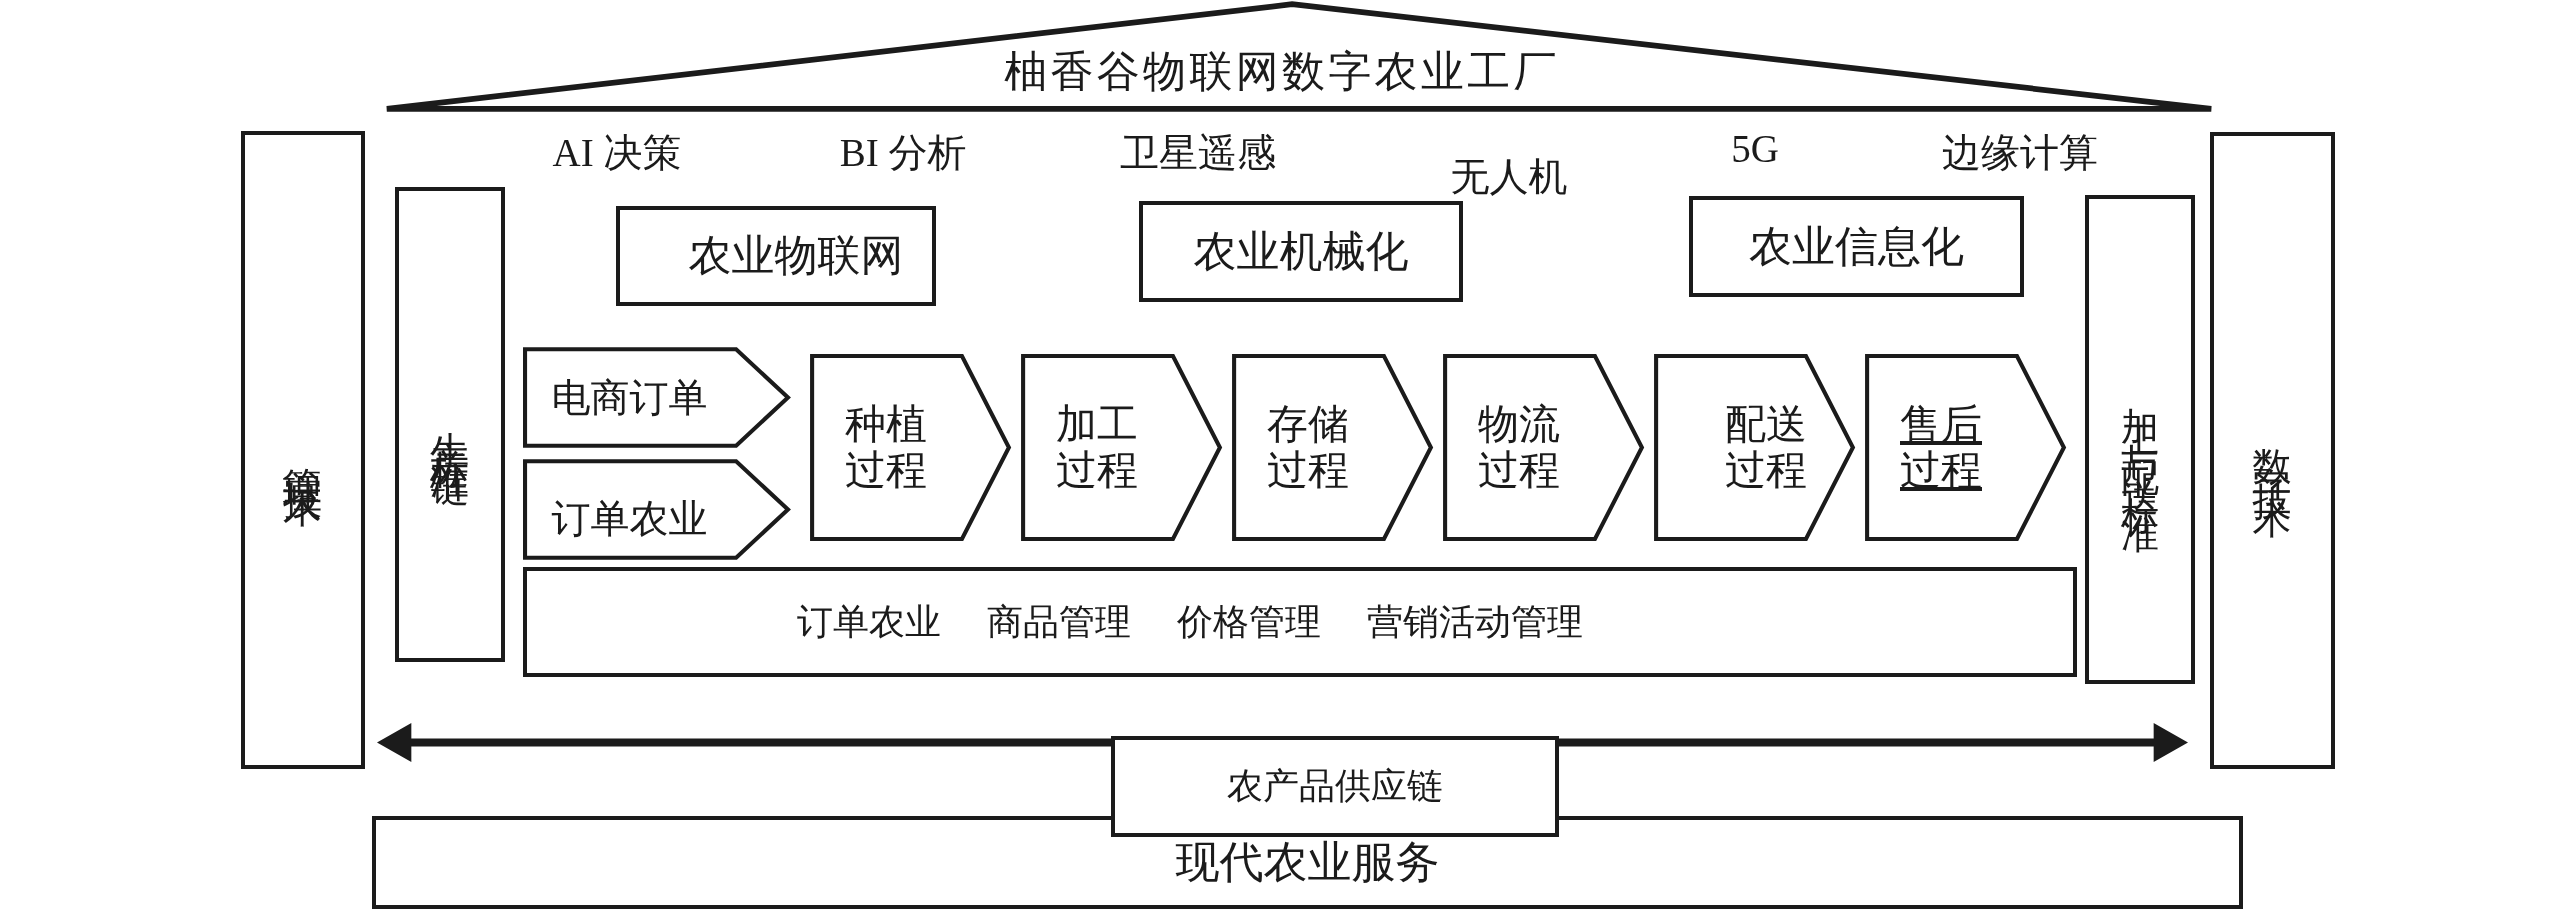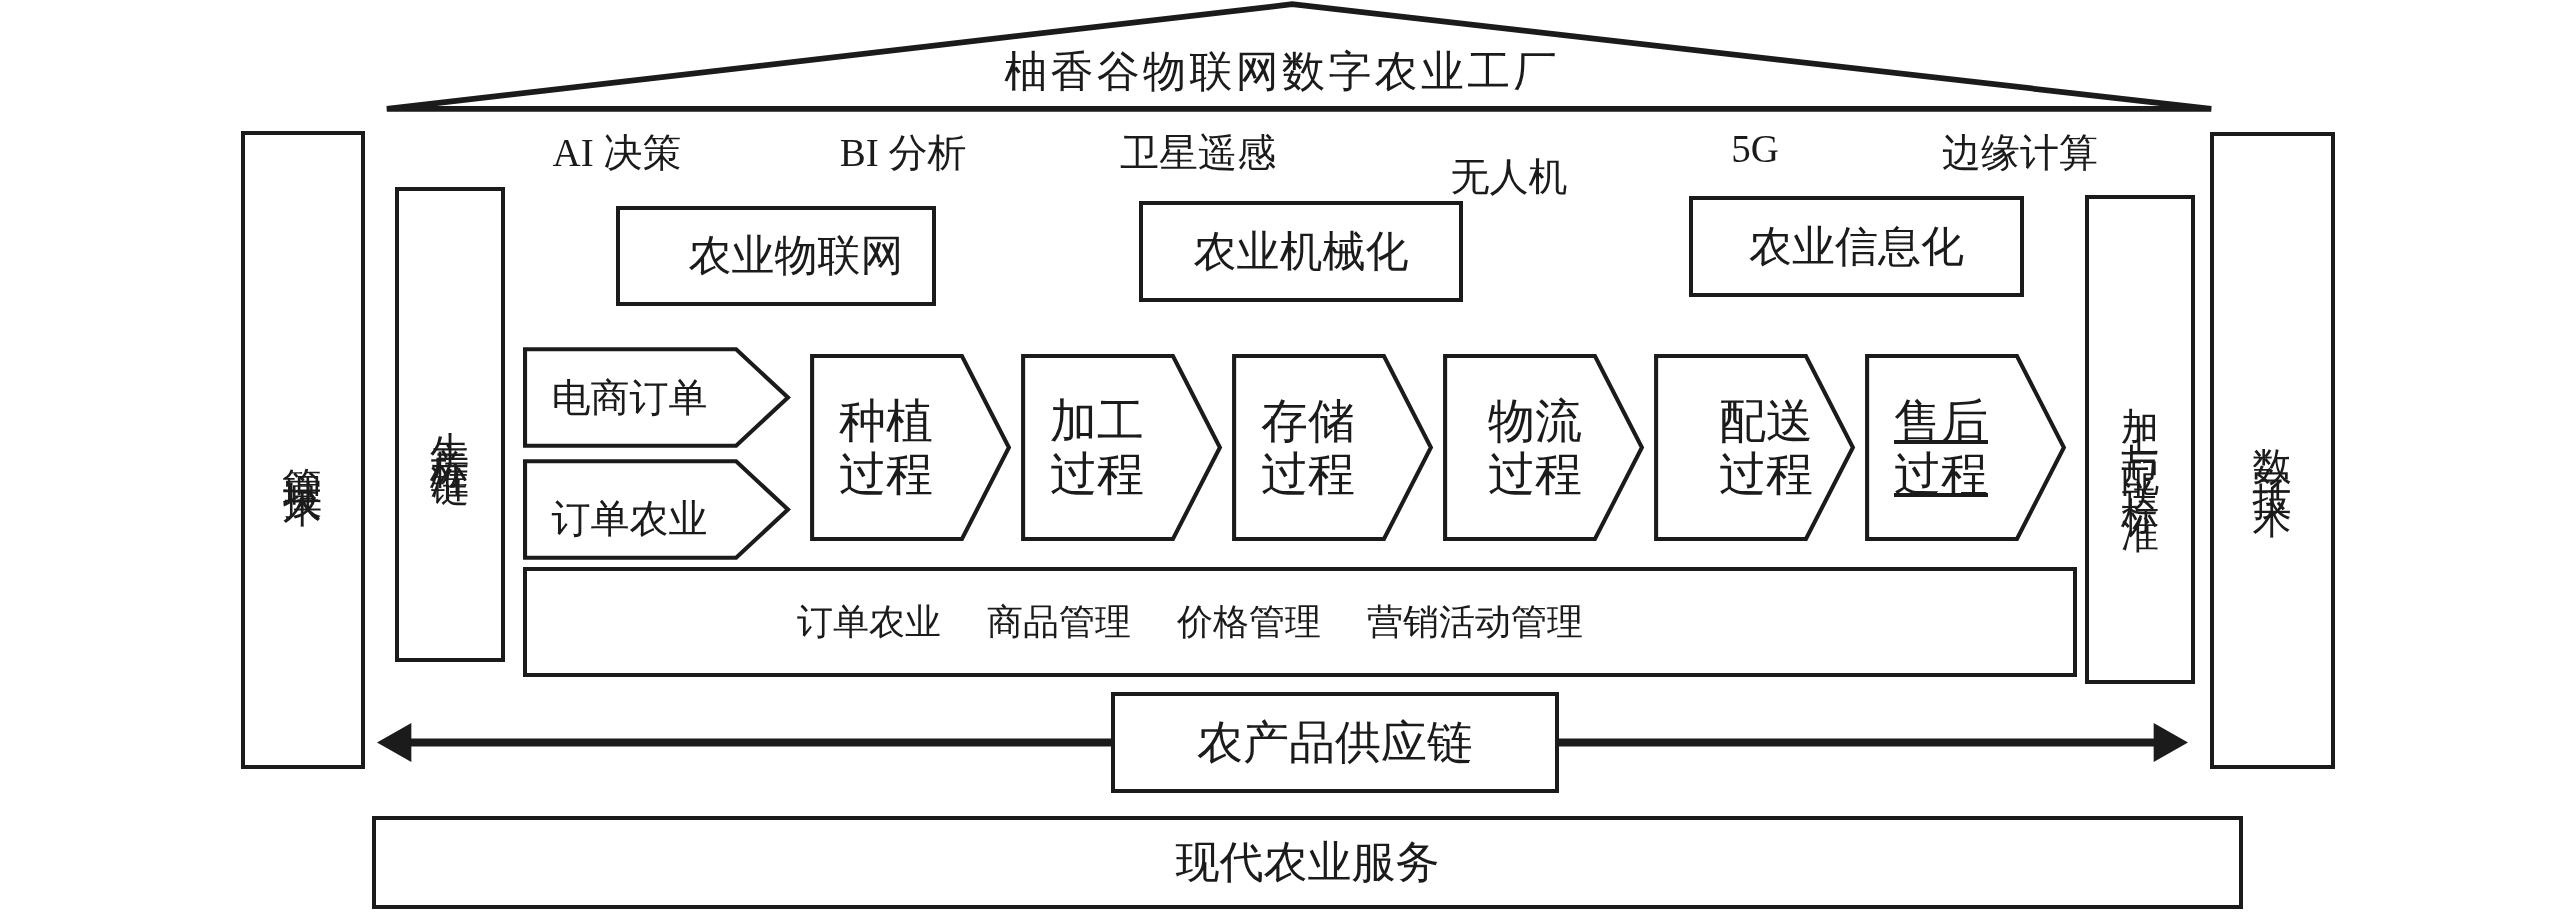--- a/index.html
+++ b/index.html
@@ -24,25 +24,25 @@
   .cap-box{font-size:43px;white-space:nowrap;}
   .vtext{
     writing-mode:vertical-rl;text-orientation:upright;
     white-space:nowrap;line-height:1;
   }
   .arrow-wrap{position:absolute;}
   .arrow-wrap svg{position:absolute;left:0;top:0;overflow:visible;display:block;}
   .arrow-label{
     position:absolute;left:0;top:0;height:100%;
     display:flex;flex-direction:column;align-items:center;justify-content:center;
-    font-size:47px;line-height:1.12;white-space:nowrap;
+    font-size:41px;line-height:1.12;white-space:nowrap;
   }
   .mgmt-band{font-size:36px;justify-content:flex-start;padding-left:270px;}
   .mgmt-band .items{display:flex;gap:46px;white-space:nowrap;}
-  .supply-box{font-size:46px;z-index:5;white-space:nowrap;}
+  .supply-box{font-size:36px;z-index:5;white-space:nowrap;margin-top:44px;}
   .bottom-band{font-size:44px;white-space:nowrap;}
 </style>
 </head>
 <body>
 
 <div id="canvas">
 
   <svg class="shape" style="left:0;top:0" width="2576" height="123" viewBox="0 0 3150 150">
     <polygon points="473,133 1580,5 2704,133" fill="#ffffff" stroke="#1b1b1b" stroke-width="7" stroke-linejoin="miter"></polygon>
   </svg>
@@ -123,21 +123,21 @@
         </svg>
         <div class="arrow-label" style="width: 152px;">
           <span>存储</span>
           <span>过程</span>
         </div>
       </div>
       <div class="arrow-wrap" style="left: 1443px; top: 354px; width: 201px; height: 187px;">
         <svg width="201" height="187" viewBox="0 0 246 229" style="overflow: visible;">
           <polygon points="2.5,2.5 186,2.5 243.5,114.5 186,226.5 2.5,226.5" fill="#ffffff" stroke="#1b1b1b" stroke-width="5" stroke-linejoin="miter"></polygon>
         </svg>
-        <div class="arrow-label" style="width: 152px; padding-left: 16px;">
+        <div class="arrow-label" style="width: 152px;">
           <span>物流</span>
           <span>过程</span>
         </div>
       </div>
       <div class="arrow-wrap" style="left: 1654px; top: 354px; width: 201px; height: 187px;">
         <svg width="201" height="187" viewBox="0 0 246 229" style="overflow: visible;">
           <polygon points="2.5,2.5 186,2.5 243.5,114.5 186,226.5 2.5,226.5" fill="#ffffff" stroke="#1b1b1b" stroke-width="5" stroke-linejoin="miter"></polygon>
         </svg>
         <div class="arrow-label" style="width: 152px; padding-left: 36px;">
           <span>配送</span>

